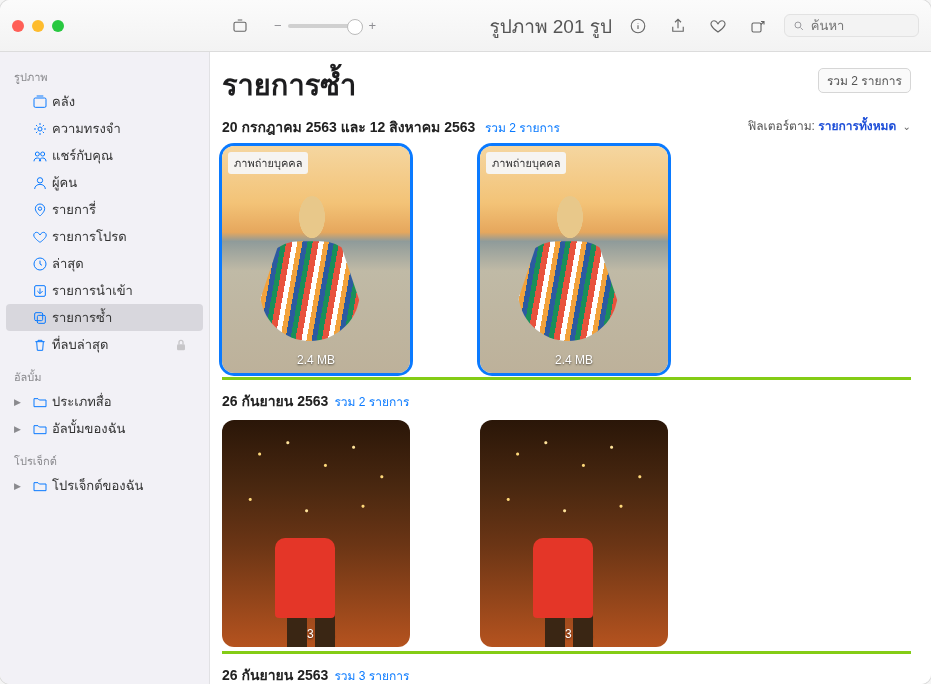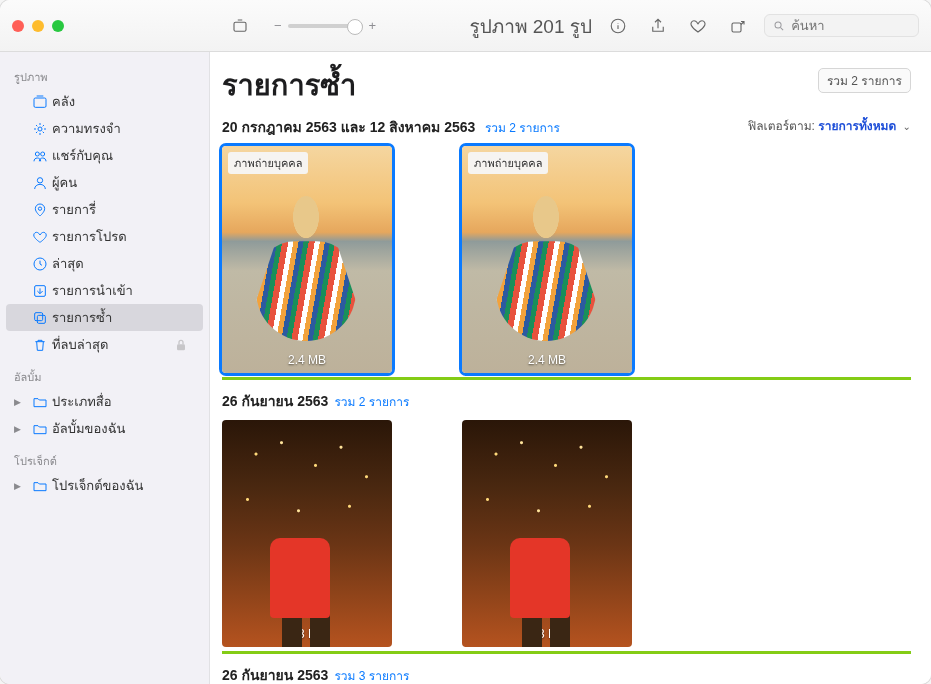--- a/index.html
+++ b/index.html
@@ -36,21 +36,21 @@
     .dot.red { background:#ff5f57; }
     .dot.yellow { background:#febc2e; }
     .dot.green { background:#28c840; }
     .tb-spacer { flex:1; }
     .tb-btn { width:28px; height:28px; display:flex; align-items:center; justify-content:center; color:#555; border-radius:6px; }
     .tb-btn svg { width:18px; height:18px; stroke:#666; fill:none; stroke-width:1.5; }
     .zoom-slider { display:flex; align-items:center; gap:6px; margin-left:8px; color:#8e8e93;}
     .slider { width:75px; height:4px; background:#d0d0d0; border-radius:2px; position:relative; }
     .slider::after { content:""; position:absolute; right:0; top:-5px; width:14px; height:14px; background:#fff; border:1px solid #bbb; border-radius:50%; }
     .photo-count { color:#555; font-size:19px; }
-    .search-wrap { display:flex; align-items:center; gap:6px; background:#f3f3f3; border:1px solid #e2e2e2; border-radius:6px; padding:3px 8px; width:155px; color:#9a9a9e; }
+    .search-wrap { display:flex; align-items:center; gap:6px; background:#f3f3f3; border:1px solid #e2e2e2; border-radius:6px; padding:3px 8px; width:135px; color:#9a9a9e; }
     .search-wrap svg { width:14px; height:14px; stroke:#9a9a9e; fill:none; stroke-width:2; }
     .search-wrap input { border:none; background:transparent; outline:none; font-size:13px; width:100%; color:#333; }
     .body { flex:1; display:flex; min-height:0; }
     .sidebar {
       width: 210px;
       background: #f2f1f6;
       border-right: 1px solid #e1e1e4;
       padding: 6px 0;
       overflow-y:auto;
     }
@@ -89,21 +89,21 @@
     .filter-row { display:flex; justify-content:space-between; align-items:flex-start; padding:4px 0 8px; }
     .group-date { font-size:14px; font-weight:600; color:#222; }
     .blue-link { color:#0a7aff; font-size:12px; margin-left:6px; font-weight:500; }
     .filter-label { font-size:12px; color:#555; }
     .filter-label b { font-weight:600; color:#1d4ed8; }
     .chev { font-size:10px; color:#666; margin-left:3px; }
     .group { border-top:3px solid #84cc16; padding-top:10px; margin-top:4px; }
     .group-head { display:flex; align-items:baseline; margin-bottom:8px; }
     .thumbs { display:flex; gap:70px; }
     .thumb {
-      width:170px; height:227px; border-radius:4px;
+      width:188px; height:227px; border-radius:12px;
       position:relative; overflow:hidden;
       background:#ddd;
     }
     .thumb.selected { box-shadow: 0 0 0 3px #0a7aff; }
     .badge-tl {
       position:absolute; top:6px; left:6px;
       background:rgba(245,245,245,0.95);
       font-size:11px; color:#333;
       padding:2px 6px; border-radius:3px;
       font-weight:500;

